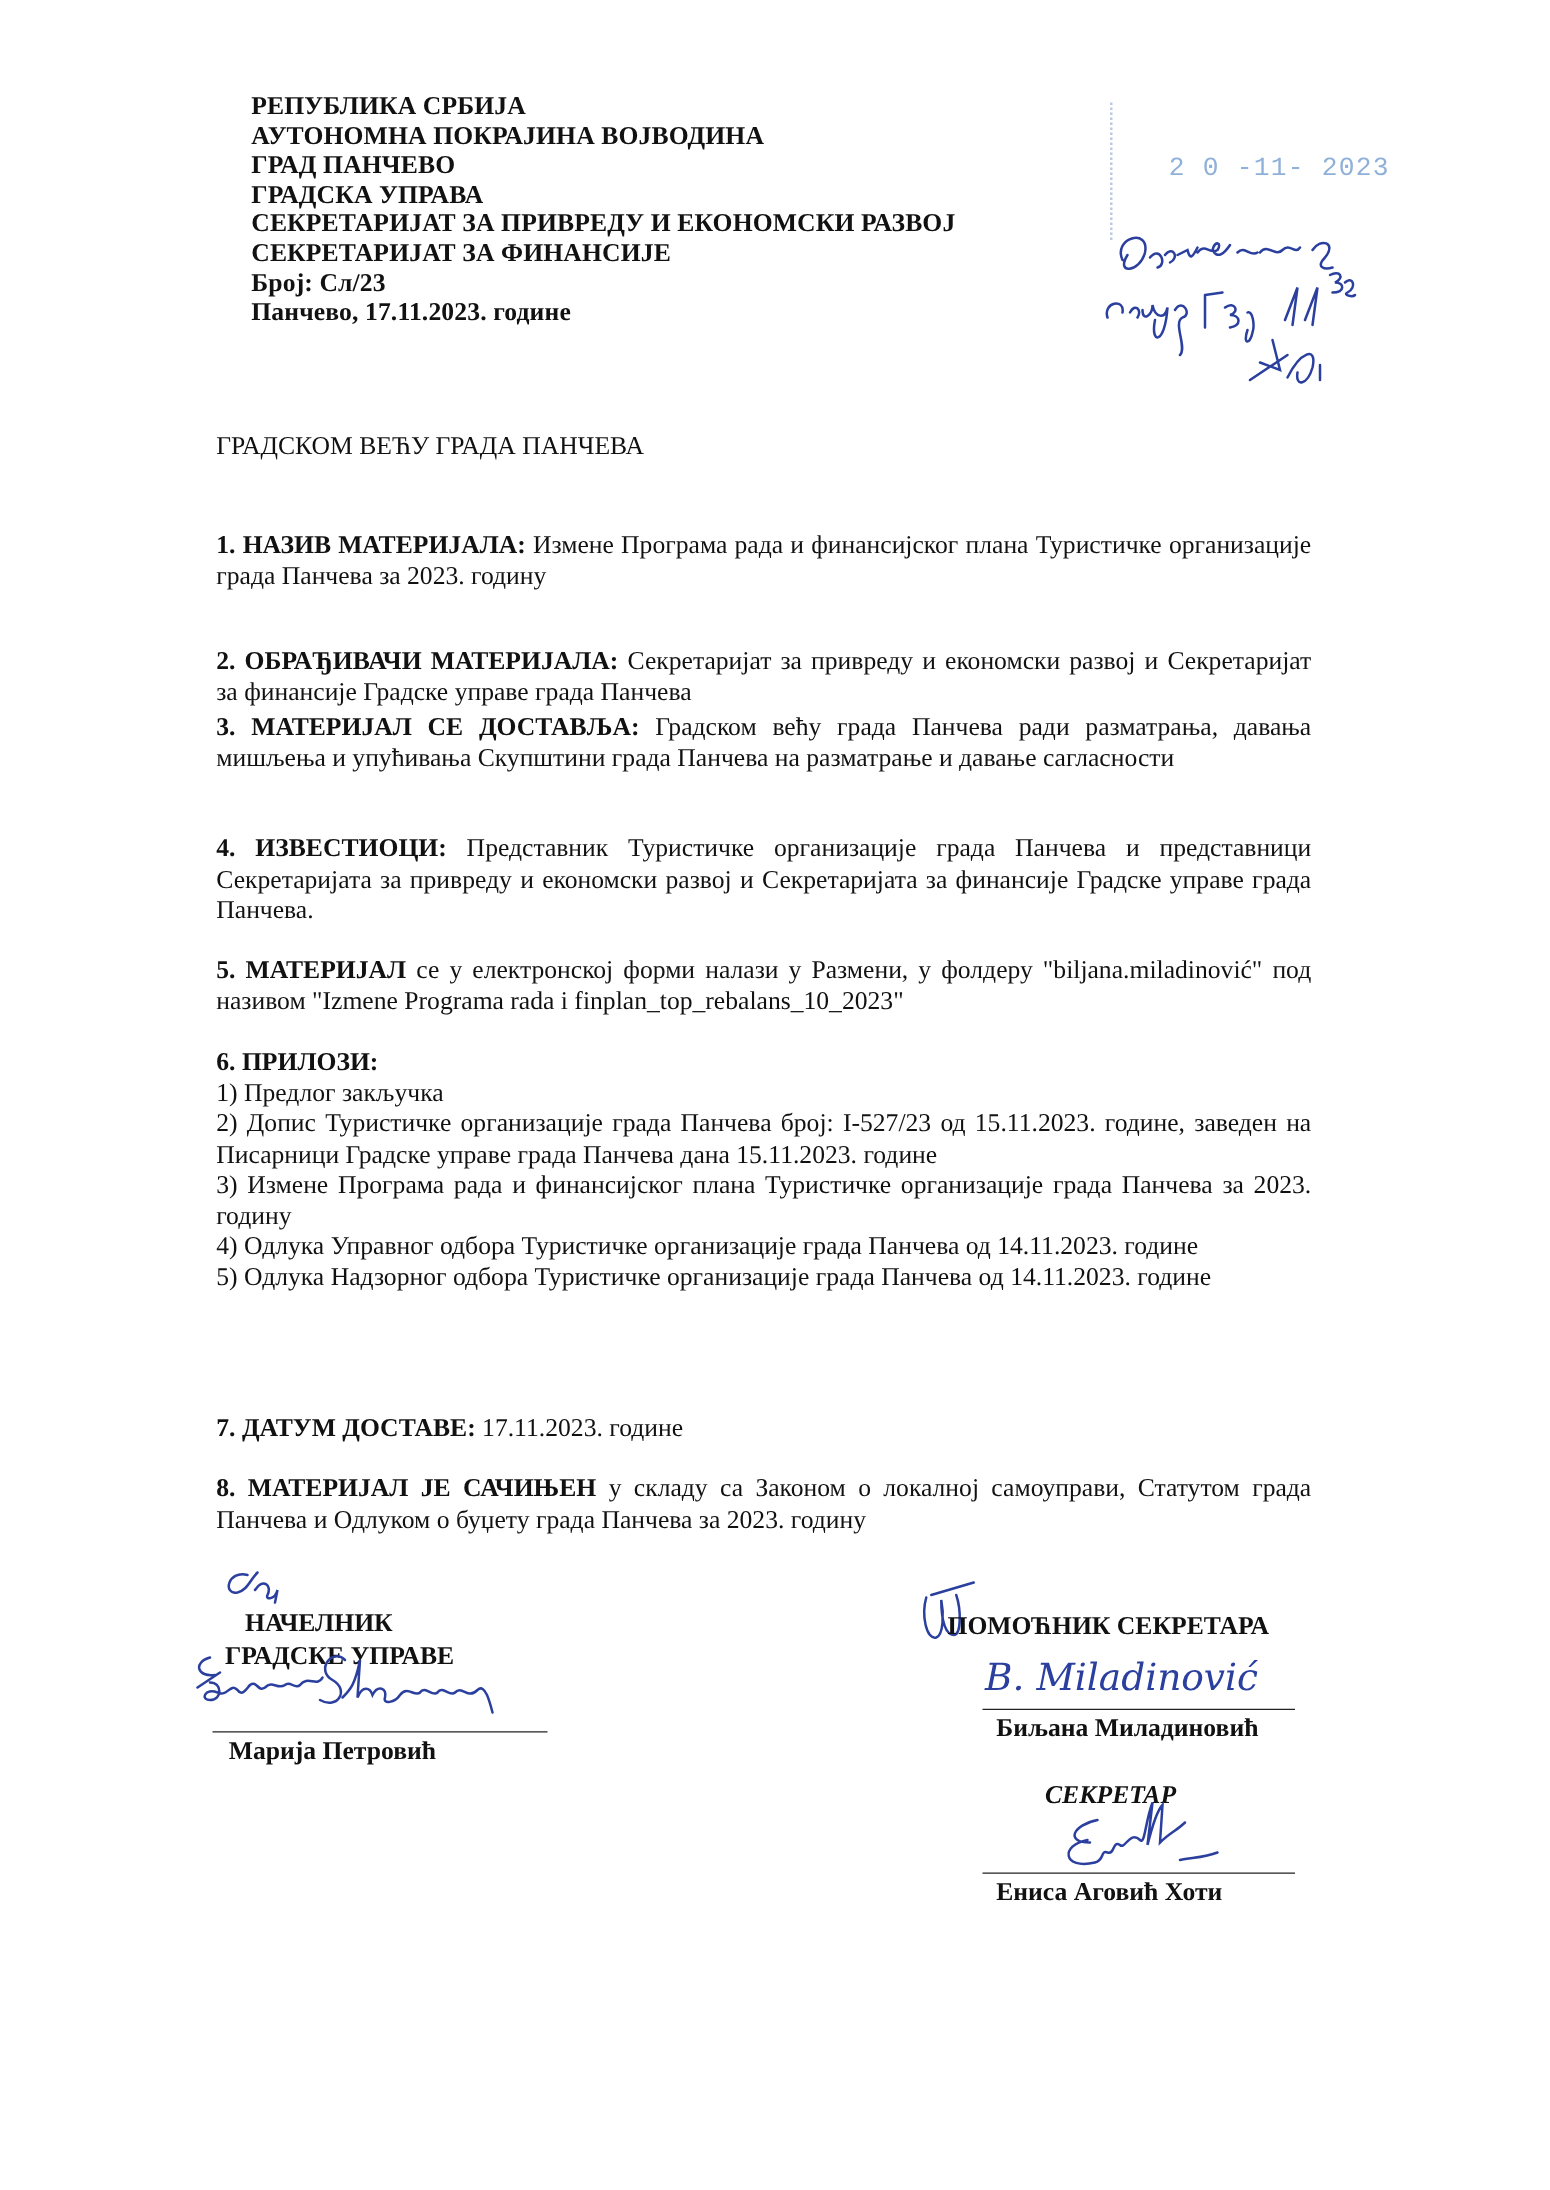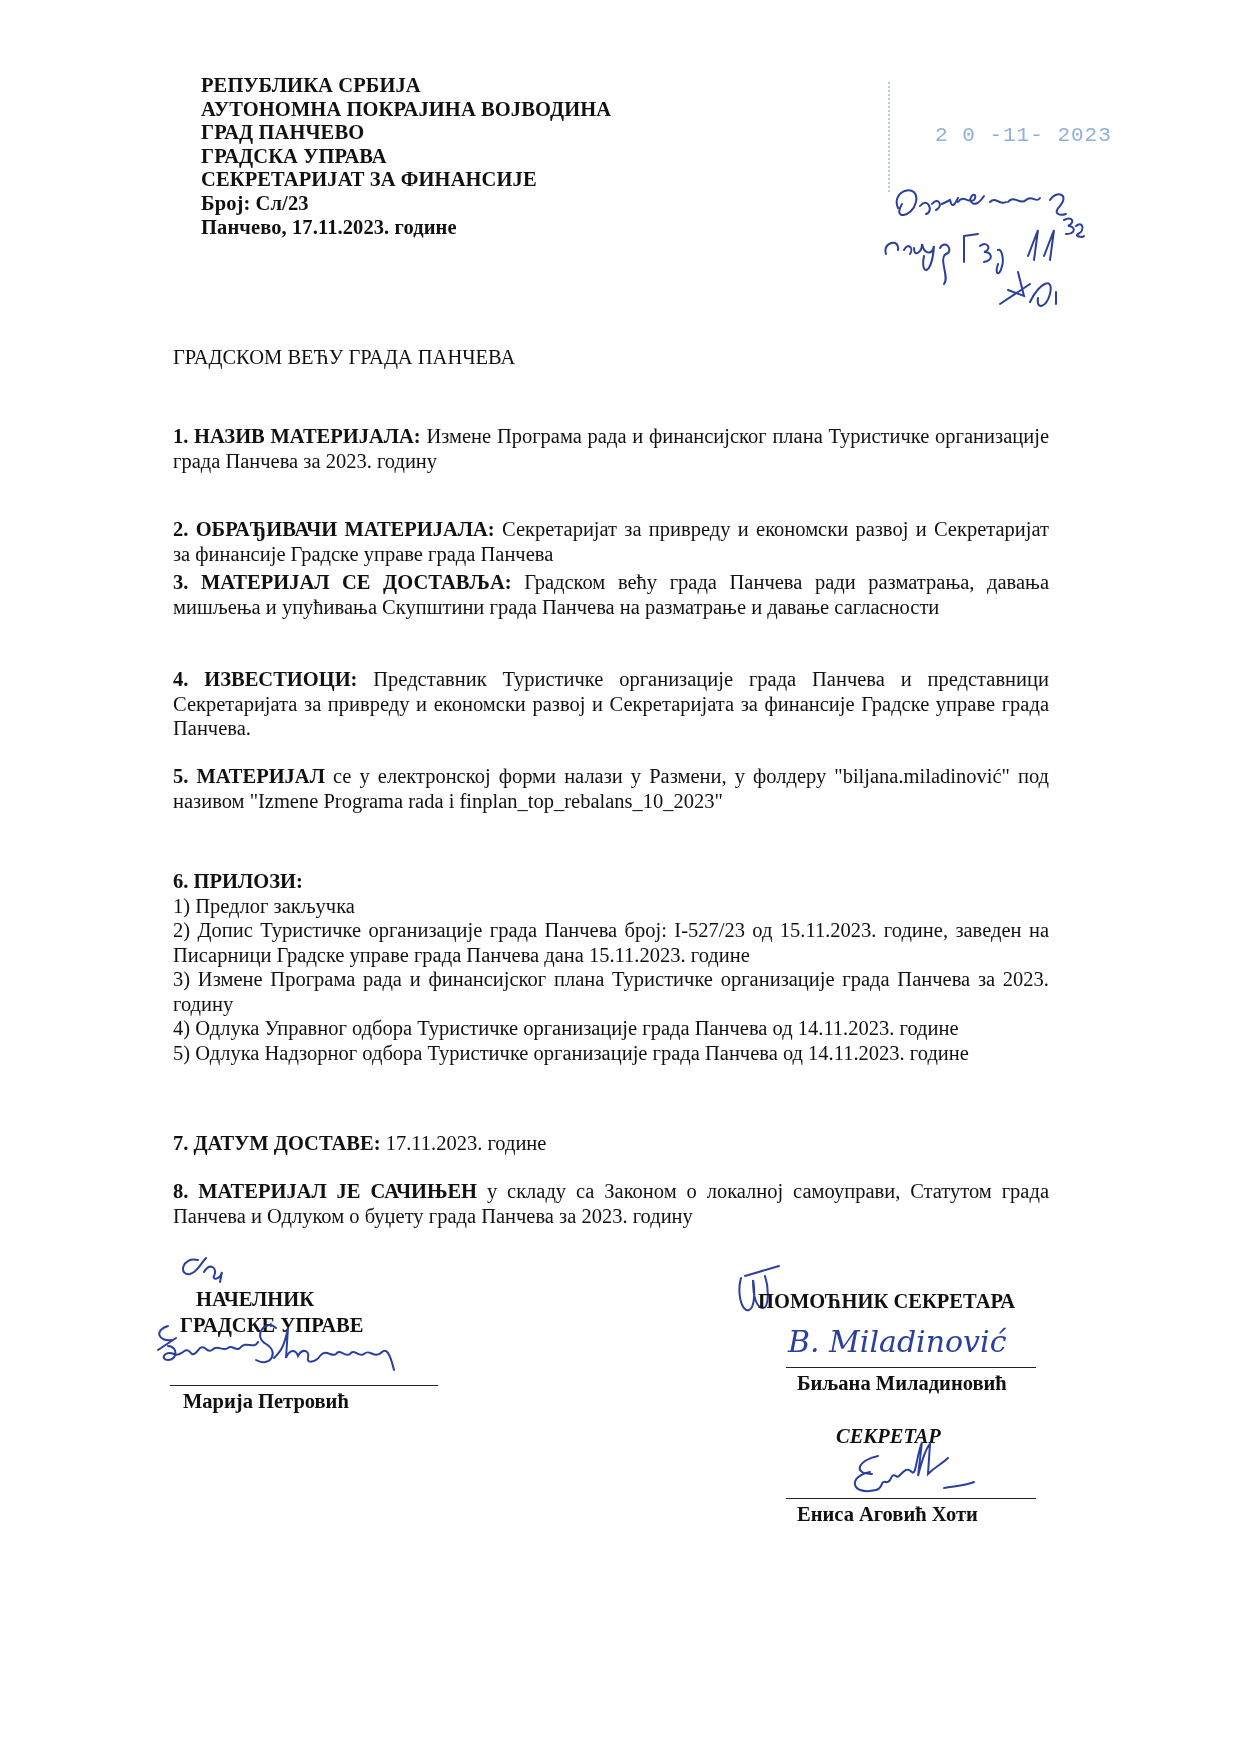--- a/index.html
+++ b/index.html
@@ -32,20 +32,21 @@
     <path d="M184 40 c8 -4 12 2 4 6 c8 0 8 8 -2 8 M196 46 c6 -6 10 4 2 8 c-4 2 4 4 6 2"></path>
     <path d="M120 124 l30 -20 M128 110 l16 6 l-6 -24 M150 122 c10 -20 24 -26 20 -8 c-4 14 -14 16 -12 4 M176 112 l0 12"></path>
   </g>
 </svg>
 
 <div class="abs hdr">
   <div>РЕПУБЛИКА  СРБИЈА</div>
   <div>АУТОНОМНА  ПОКРАЈИНА  ВОЈВОДИНА</div>
   <div>ГРАД  ПАНЧЕВО</div>
   <div>ГРАДСКА  УПРАВА</div>
+  <div>СЕКРЕТАРИЈАТ ЗА ПРИВРЕДУ И ЕКОНОМСКИ РАЗВОЈ</div>
   <div>СЕКРЕТАРИЈАТ ЗА ФИНАНСИЈЕ</div>
   <div>Број: Сл/23</div>
   <div>Панчево, 17.11.2023. године</div>
 </div>
 
 <div class="abs addressee">ГРАДСКОМ ВЕЋУ ГРАДА ПАНЧЕВА</div>
 
 <div class="abs body-block" style="top:424px;">
   <b>1. НАЗИВ МАТЕРИЈАЛА:</b><span> Измене Програма рада и финансијског плана Туристичке организације града Панчева за 2023. годину</span>
 </div>
@@ -59,21 +60,21 @@
 </div>
 
 <div class="abs body-block" style="top:667px;">
   <b>4. ИЗВЕСТИОЦИ:</b><span> Представник Туристичке организације града Панчева и представници  Секретаријата за привреду и економски развој и Секретаријата за финансије Градске управе града Панчева.</span>
 </div>
 
 <div class="abs body-block" style="top:764px;">
   <b>5. МАТЕРИЈАЛ</b><span> се у електронској форми налази у Размени, у фолдеру "biljana.miladinović" под називом "Izmene Programa rada i finplan_top_rebalans_10_2023"</span>
 </div>
 
-<div class="abs body-block attach-list" style="top:838px;margin-top:31px;">
+<div class="abs body-block attach-list" style="top:838px;">
   <div><b>6. ПРИЛОЗИ:</b></div>
   <div>1)  Предлог закључка</div>
   <div>2) Допис Туристичке организације града Панчева број: I-527/23 од 15.11.2023. године, заведен на Писарници Градске управе града Панчева дана 15.11.2023. године</div>
   <div>3) Измене Програма рада и финансијског плана Туристичке организације града Панчева за 2023. годину</div>
   <div>4) Одлука Управног одбора Туристичке организације града Панчева од 14.11.2023. године</div>
   <div>5) Одлука Надзорног одбора Туристичке организације града Панчева од 14.11.2023. године</div>
 </div>
 
 <div class="abs body-block" style="top:1131px;">
   <b>7. ДАТУМ ДОСТАВЕ:</b><span> 17.11.2023. године</span>

